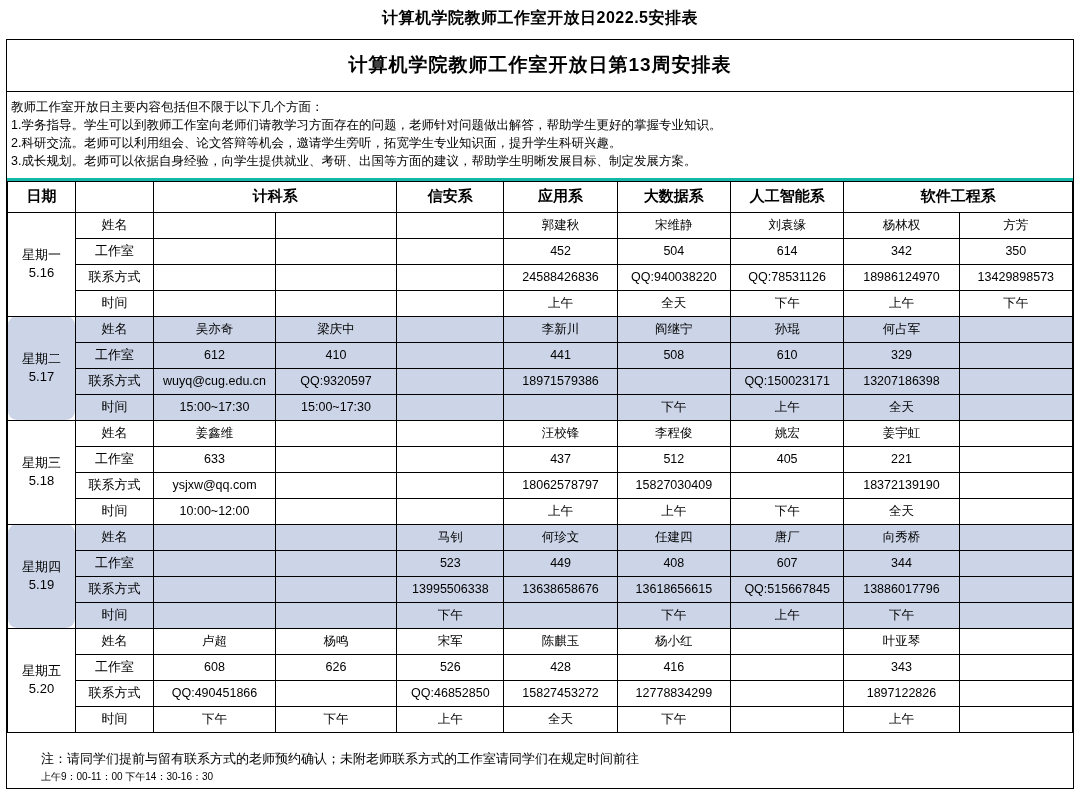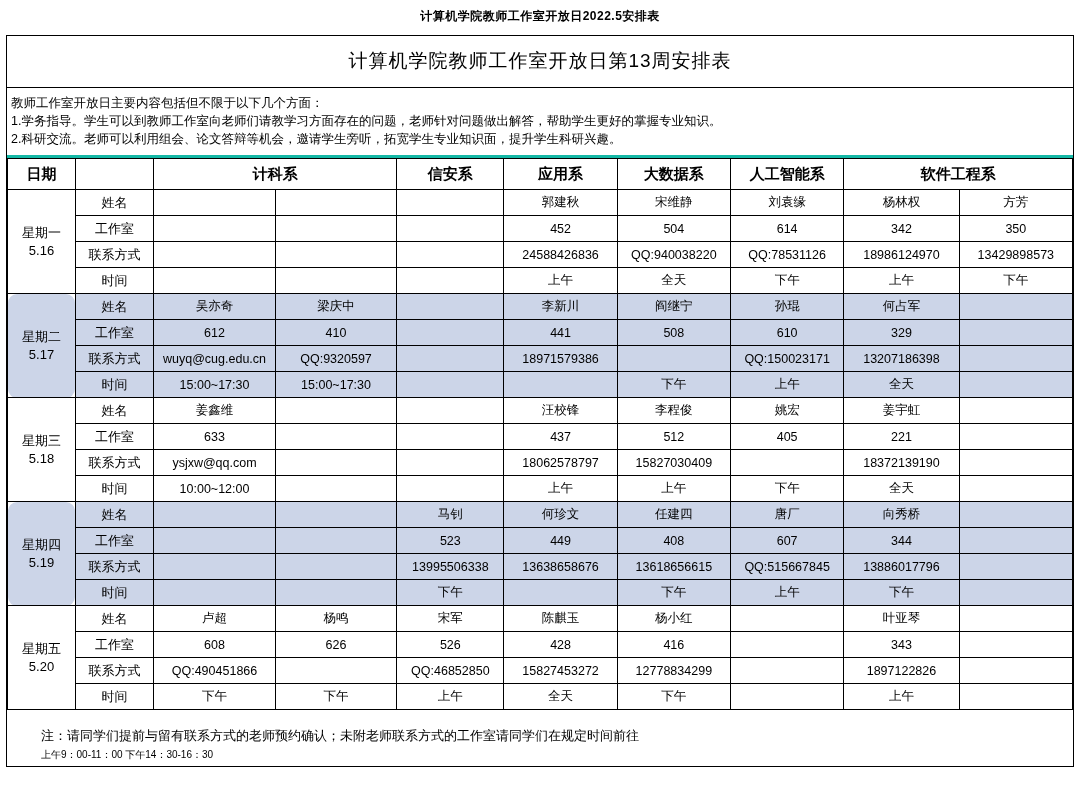--- a/index.html
+++ b/index.html
@@ -9,34 +9,34 @@
   }
   body {
     width: 1080px;
     height: 792px;
     font-family: "Liberation Sans", sans-serif;
     color: #000000;
     overflow: hidden;
   }
   .page-title {
     text-align: center;
-    font-size: 12px;
+    font-size: 16px;
     font-weight: bold;
     padding: 8px 0 10px 0;
     letter-spacing: 0.5px;
   }
   .sheet {
     margin: 0 6px;
     border: 1px solid #000;
     box-sizing: border-box;
   }
   .sheet-title {
     text-align: center;
     font-size: 19px;
-    font-weight: normal;
+    font-weight: bold;
     padding: 12px 0 13px 0;
     border-bottom: 1px solid #000;
     letter-spacing: 1px;
   }
   .intro {
     padding: 6px 4px 7px 4px;
     font-size: 12.5px;
     line-height: 1.45;
     border-bottom: 3px solid #14b8a6;
   }
@@ -91,20 +91,21 @@
 <div class="page-title">计算机学院教师工作室开放日2022.5安排表</div>
 
 <div class="sheet">
 
   <div class="sheet-title">计算机学院教师工作室开放日第13周安排表</div>
 
   <div class="intro">
     <div>教师工作室开放日主要内容包括但不限于以下几个方面：</div>
     <div>1.学务指导。学生可以到教师工作室向老师们请教学习方面存在的问题，老师针对问题做出解答，帮助学生更好的掌握专业知识。</div>
     <div>2.科研交流。老师可以利用组会、论文答辩等机会，邀请学生旁听，拓宽学生专业知识面，提升学生科研兴趣。</div>
+    <div>3.成长规划。老师可以依据自身经验，向学生提供就业、考研、出国等方面的建议，帮助学生明晰发展目标、制定发展方案。</div>
   </div>
 
   <table class="grid">
     <colgroup>
       <col style="width:66px">
       <col style="width:76px">
       <col style="width:118px">
       <col style="width:118px">
       <col style="width:104px">
       <col style="width:110px">

